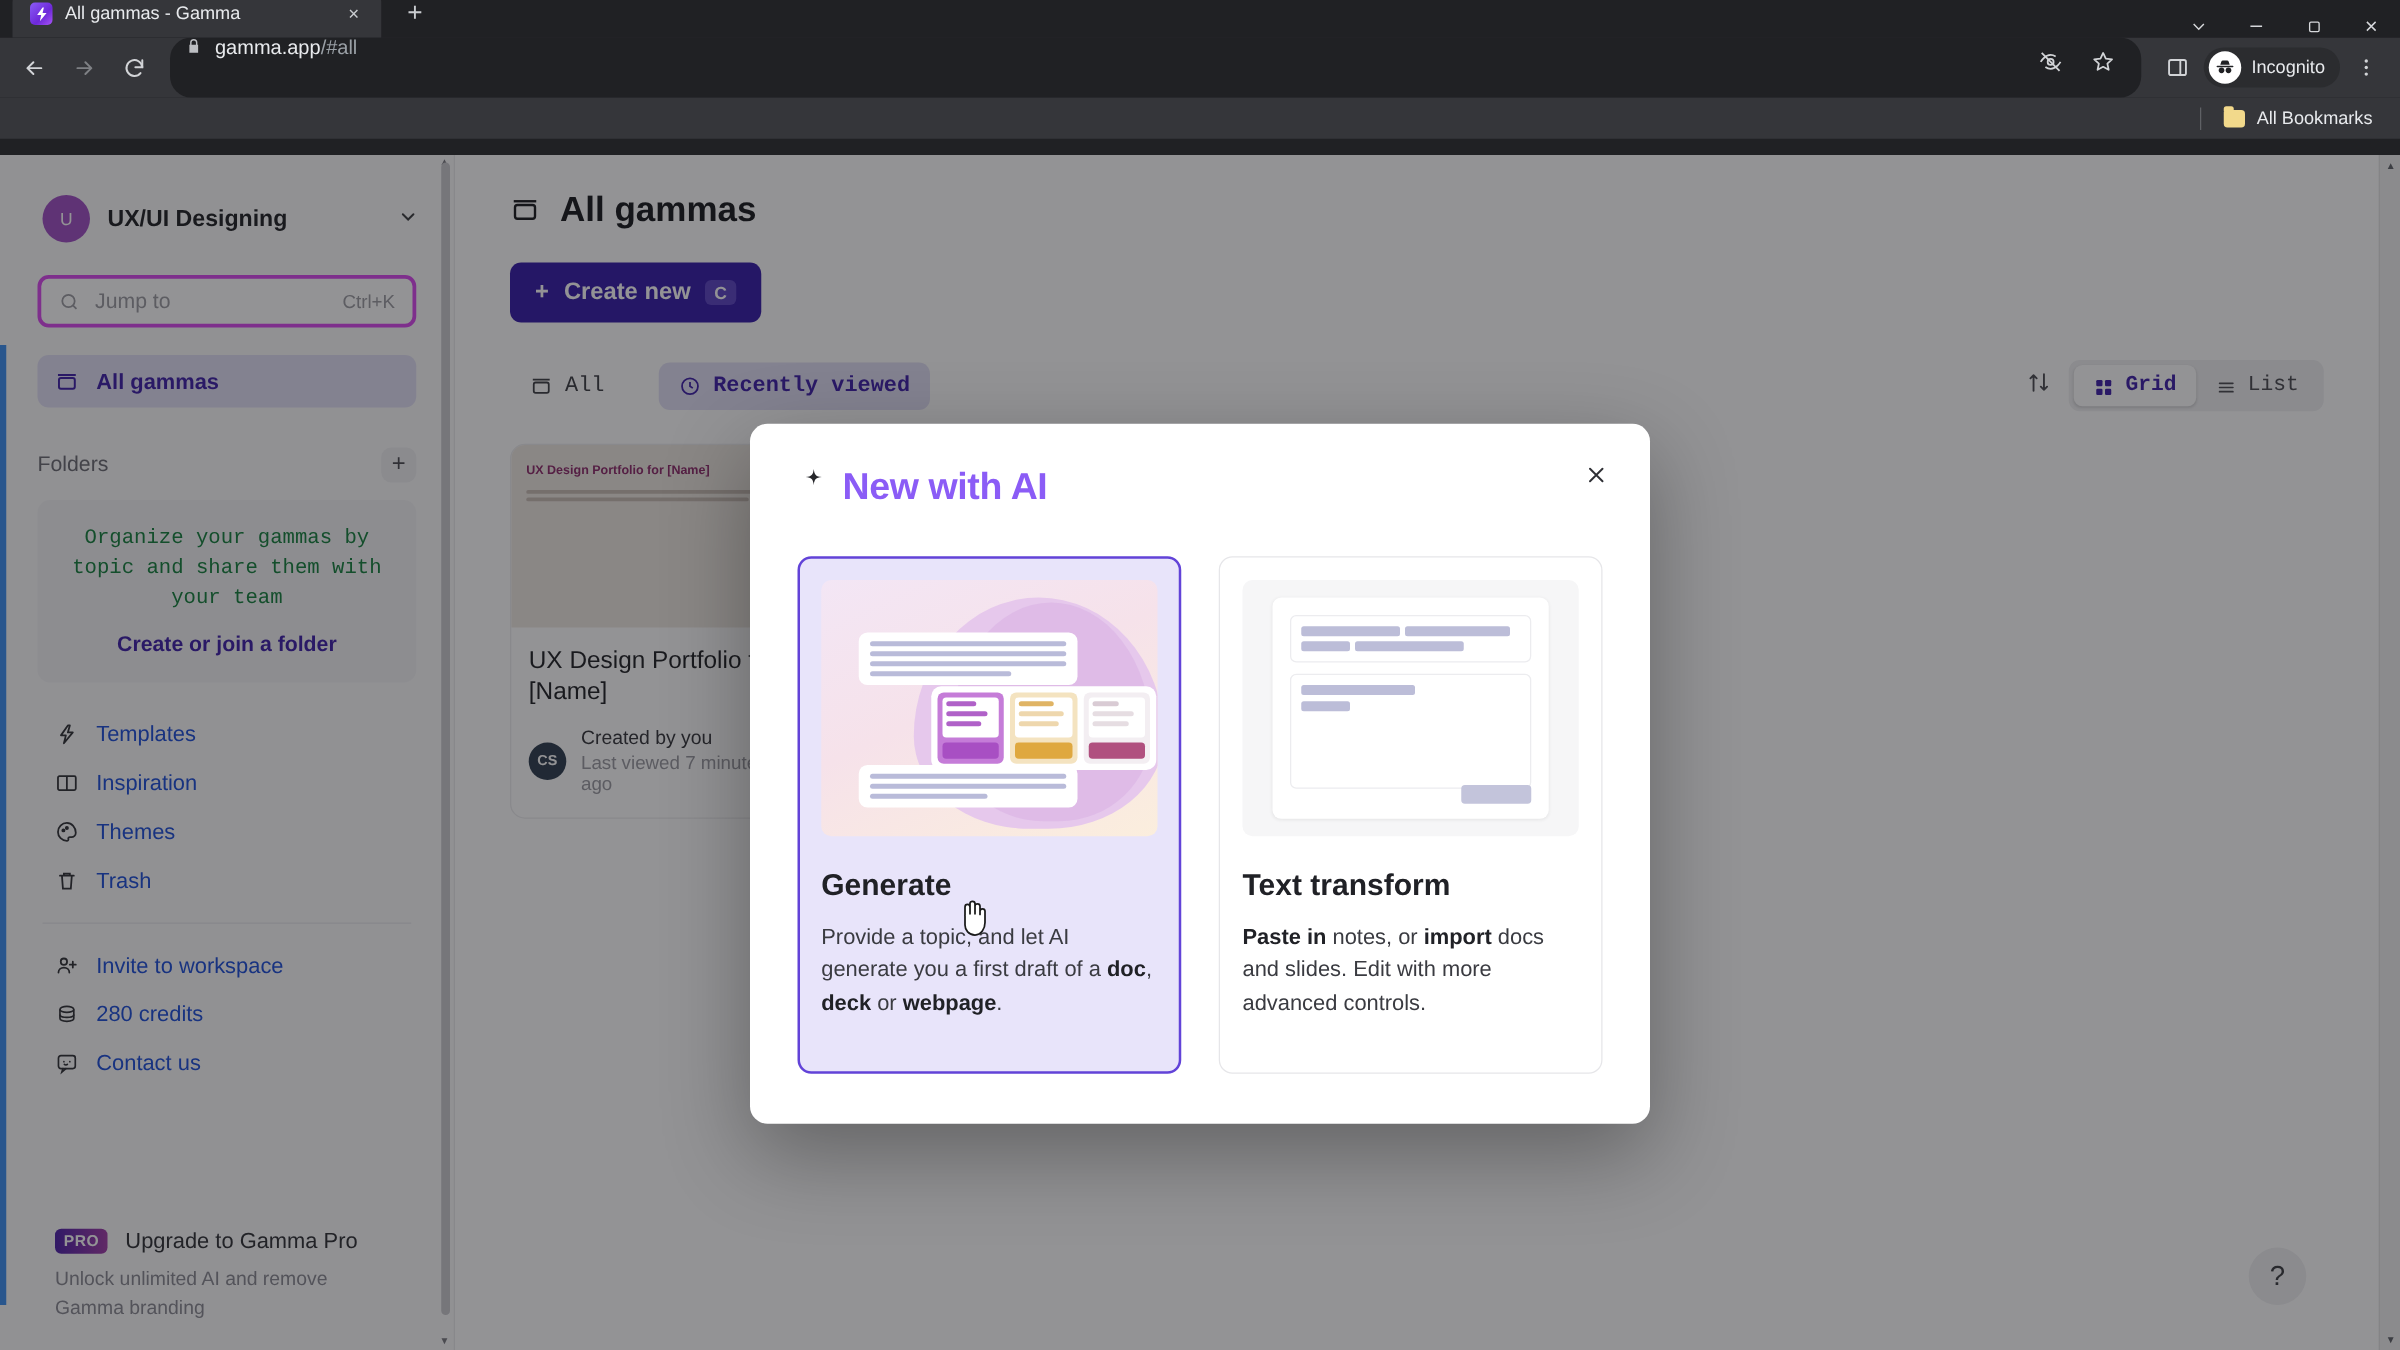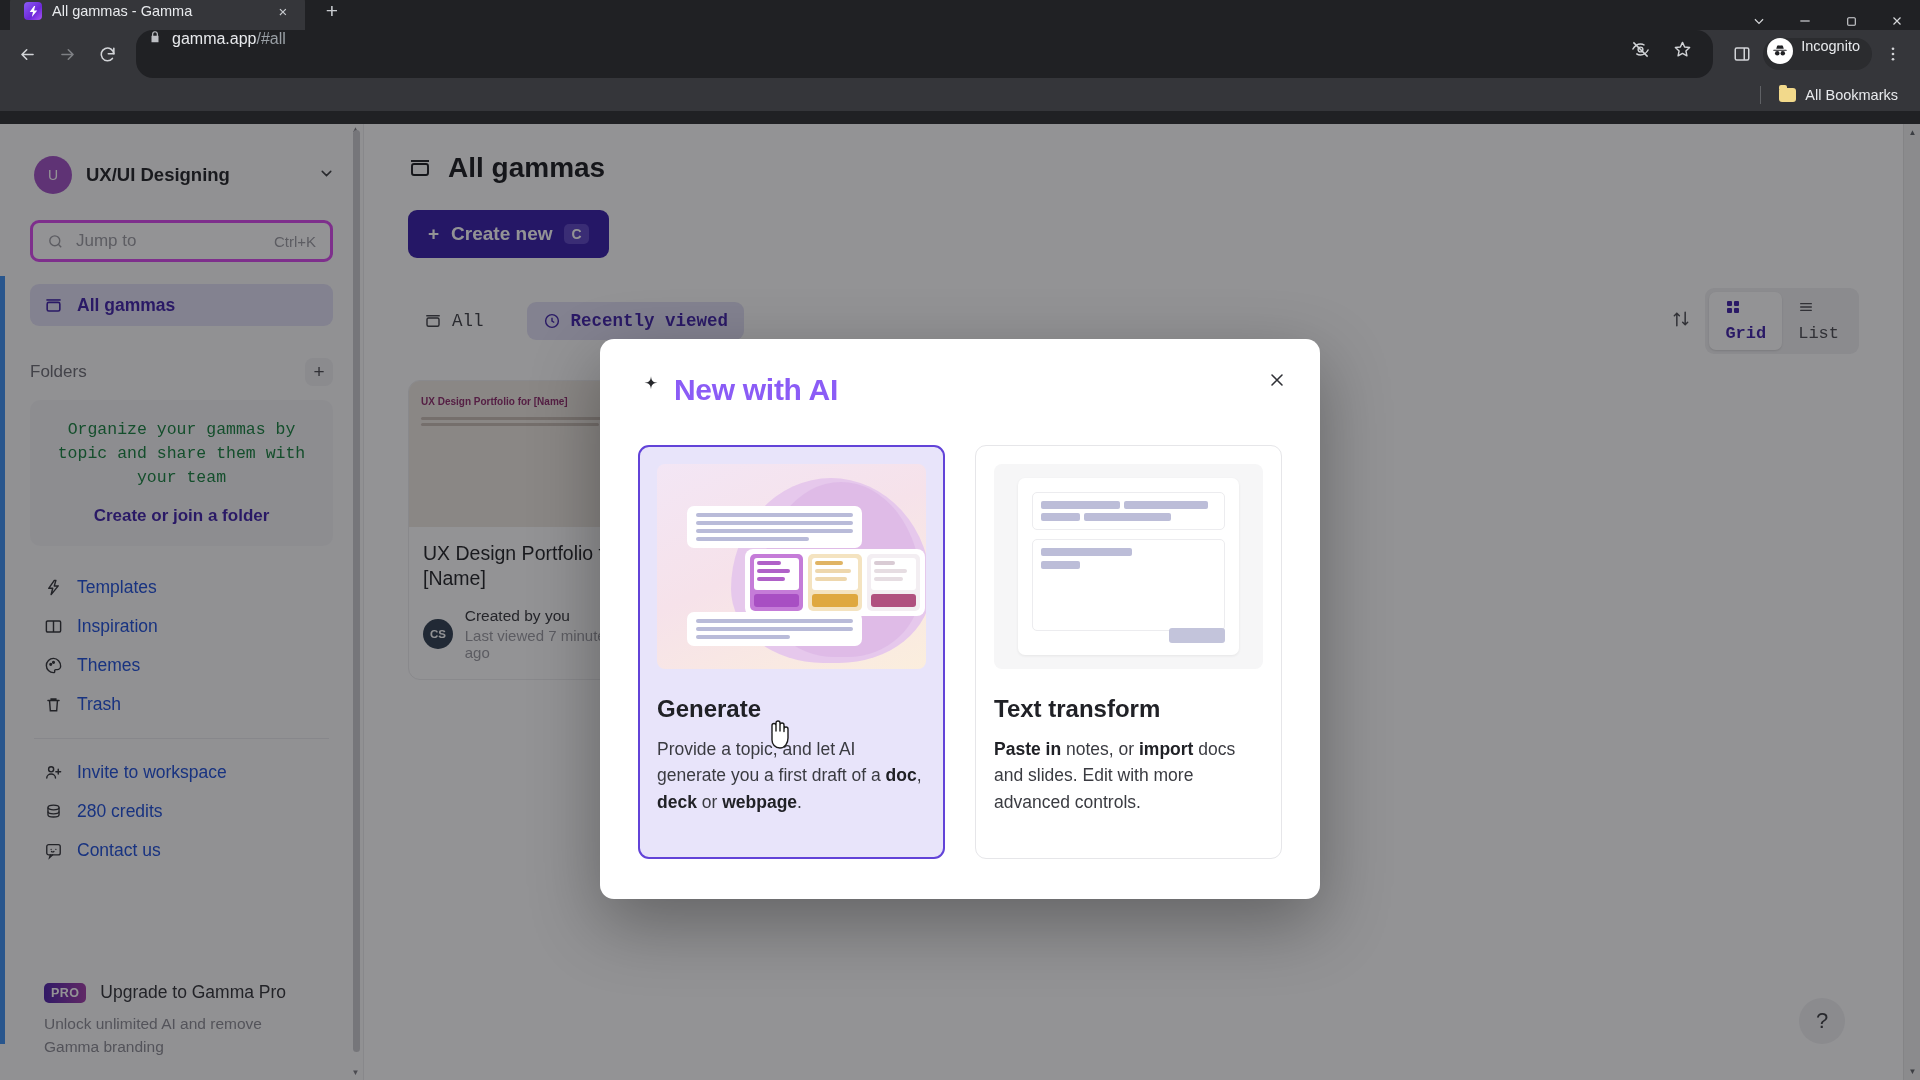--- a/index.html
+++ b/index.html
@@ -47,21 +47,21 @@
   .tb-icon { width:38px;height:38px;border-radius:50%;display:flex;align-items:center;justify-content:center;color:#d2d4d7; }
   .tb-icon.dim { color:#7e8084; }
   .omnibox {
     flex:1; height:48px; background:#202124; border-radius:17px; display:flex; align-items:flex-start;
     padding: 0 12px; margin: 0 8px; gap:10px; min-width:0;
   }
   .omni-url { color:#e8eaed; font-size:16px; white-space:nowrap; }
   .omni-url .dim { color:#9aa0a6; }
   .omni-right { display:flex; align-items:center; gap:4px; margin-left:auto; }
   .profile-pill {
-    display:flex;align-items:flex-start;gap:8px;height:32px;border-radius:16px;background:#2b2c2f;
+    display:flex;align-items:center;gap:8px;height:32px;border-radius:16px;background:#2b2c2f;
     padding: 0 12px 0 4px;
   }
   .incog-av {
     width:26px;height:26px;border-radius:50%;background:#fff;display:flex;align-items:center;justify-content:center;
   }
   .profile-pill span { color:#e8eaed;font-size:14.5px; }
 
   .bookmarkbar {
     height: 34px; background:#35363a; display:flex; align-items:center; justify-content:flex-end;
     padding-right: 14px; gap:10px; border-bottom:1px solid #202124;
@@ -139,21 +139,21 @@
     margin-top:26px; display:inline-flex; align-items:center; gap:12px; height:48px;
     background:#341aa8; color:#fff; border-radius:9px; padding: 0 20px; font-size:19px; font-weight:600;
   }
   .create-btn .kbd { background:#5b43c4; border-radius:5px; padding:2px 7px; font-size:14px; }
 
   .tabs-row { margin-top:30px; display:flex; align-items:center; gap:27px;font-family:Liberation Mono, monospace; }
   .chip { display:flex; align-items:center; gap:10px; padding: 9px 16px; border-radius:9px; font-size:17.5px; color:#3c3d43; }
   .chip.active { background:#e2e0f5; color:#3d1fa8; font-weight:600; }
   .view-toggle { margin-left:auto; display:flex; align-items:center; gap:14px; }
   .seg { display:flex; background:#f0f0f2; border-radius:9px; padding:4px; }
-  .seg-item { display:flex; align-items:flex-start; gap:9px; padding: 7px 16px; border-radius:7px; font-size:17px; color:#4a4b51;flex-direction:column; }
+  .seg-item { display:flex; align-items:flex-end; gap:9px; padding: 7px 16px; border-radius:7px; font-size:17px; color:#4a4b51; }
   .seg-item.on { background:#fff; color:#3d1fa8; font-weight:600; box-shadow:0 1px 2px rgba(0,0,0,.12); }
 
   .cards { margin-top:26px; display:flex; gap:26px; }
   .gcard { width:248px; border:1px solid #ececee; border-radius:12px; overflow:hidden; background:#fff; }
   .gcard-thumb { height:146px; background:#efe9e2; position:relative; overflow:hidden; padding:14px 12px; }
   .gt-title { color:#8d2a6a; font-size:10px; font-weight:700; line-height:1.35; }
   .gt-lines { margin-top:8px; }
   .gt-line { height:3px; background:#c8bcb4; border-radius:2px; margin-bottom:3px; }
   .gt-photo { position:absolute; right:-18px; top:6px; width:66px; height:118px; border-radius:8px;
               background:linear-gradient(160deg,#3b4250,#232832); }

